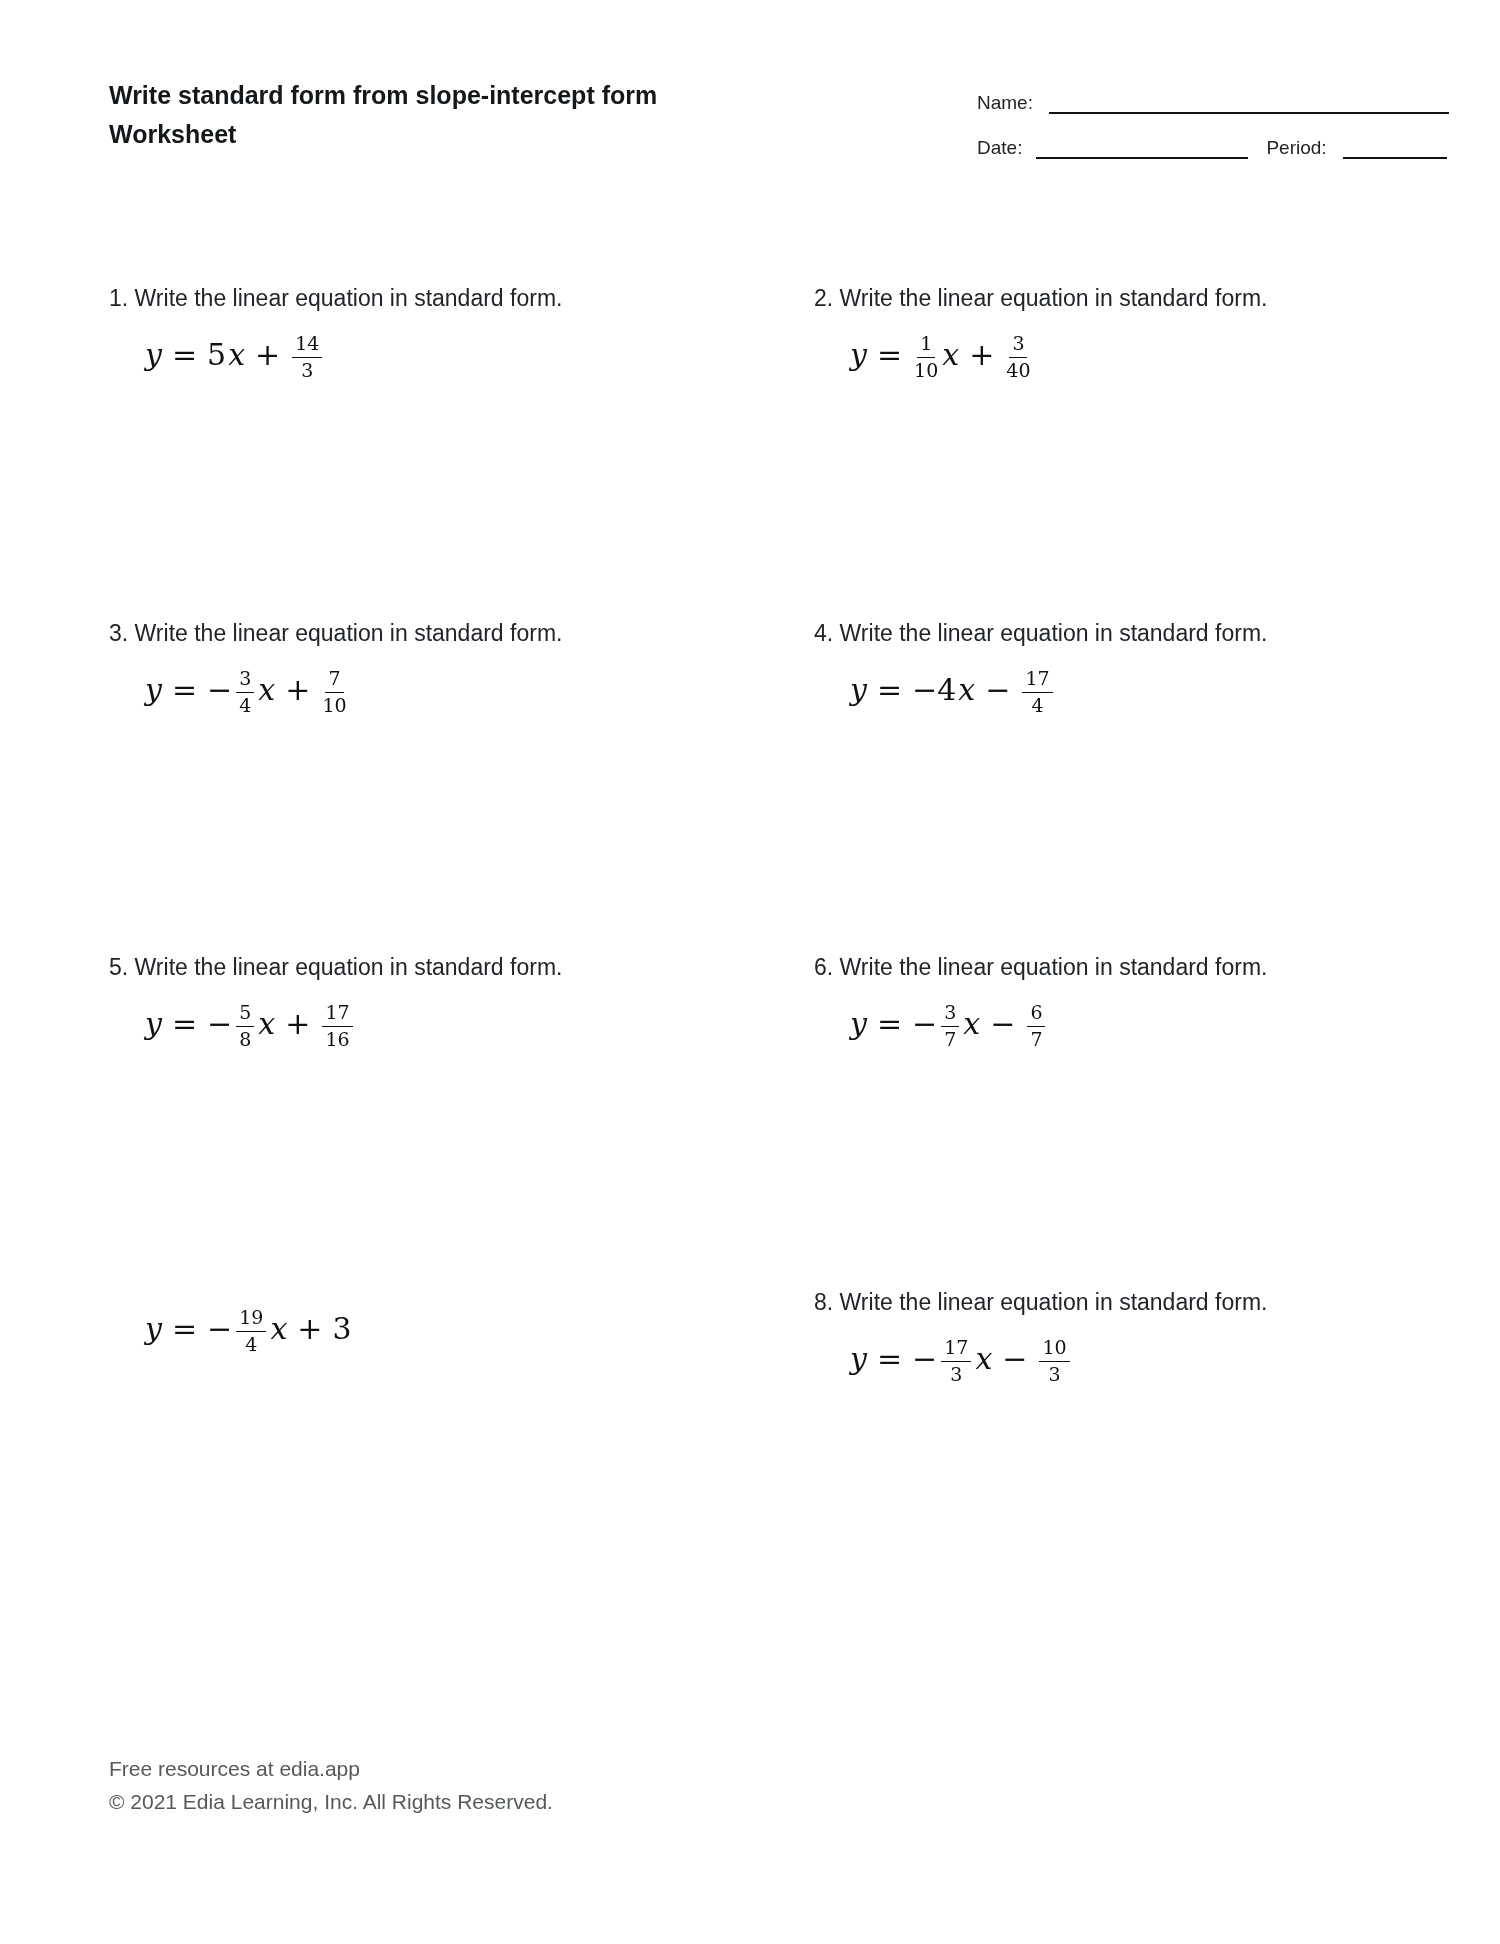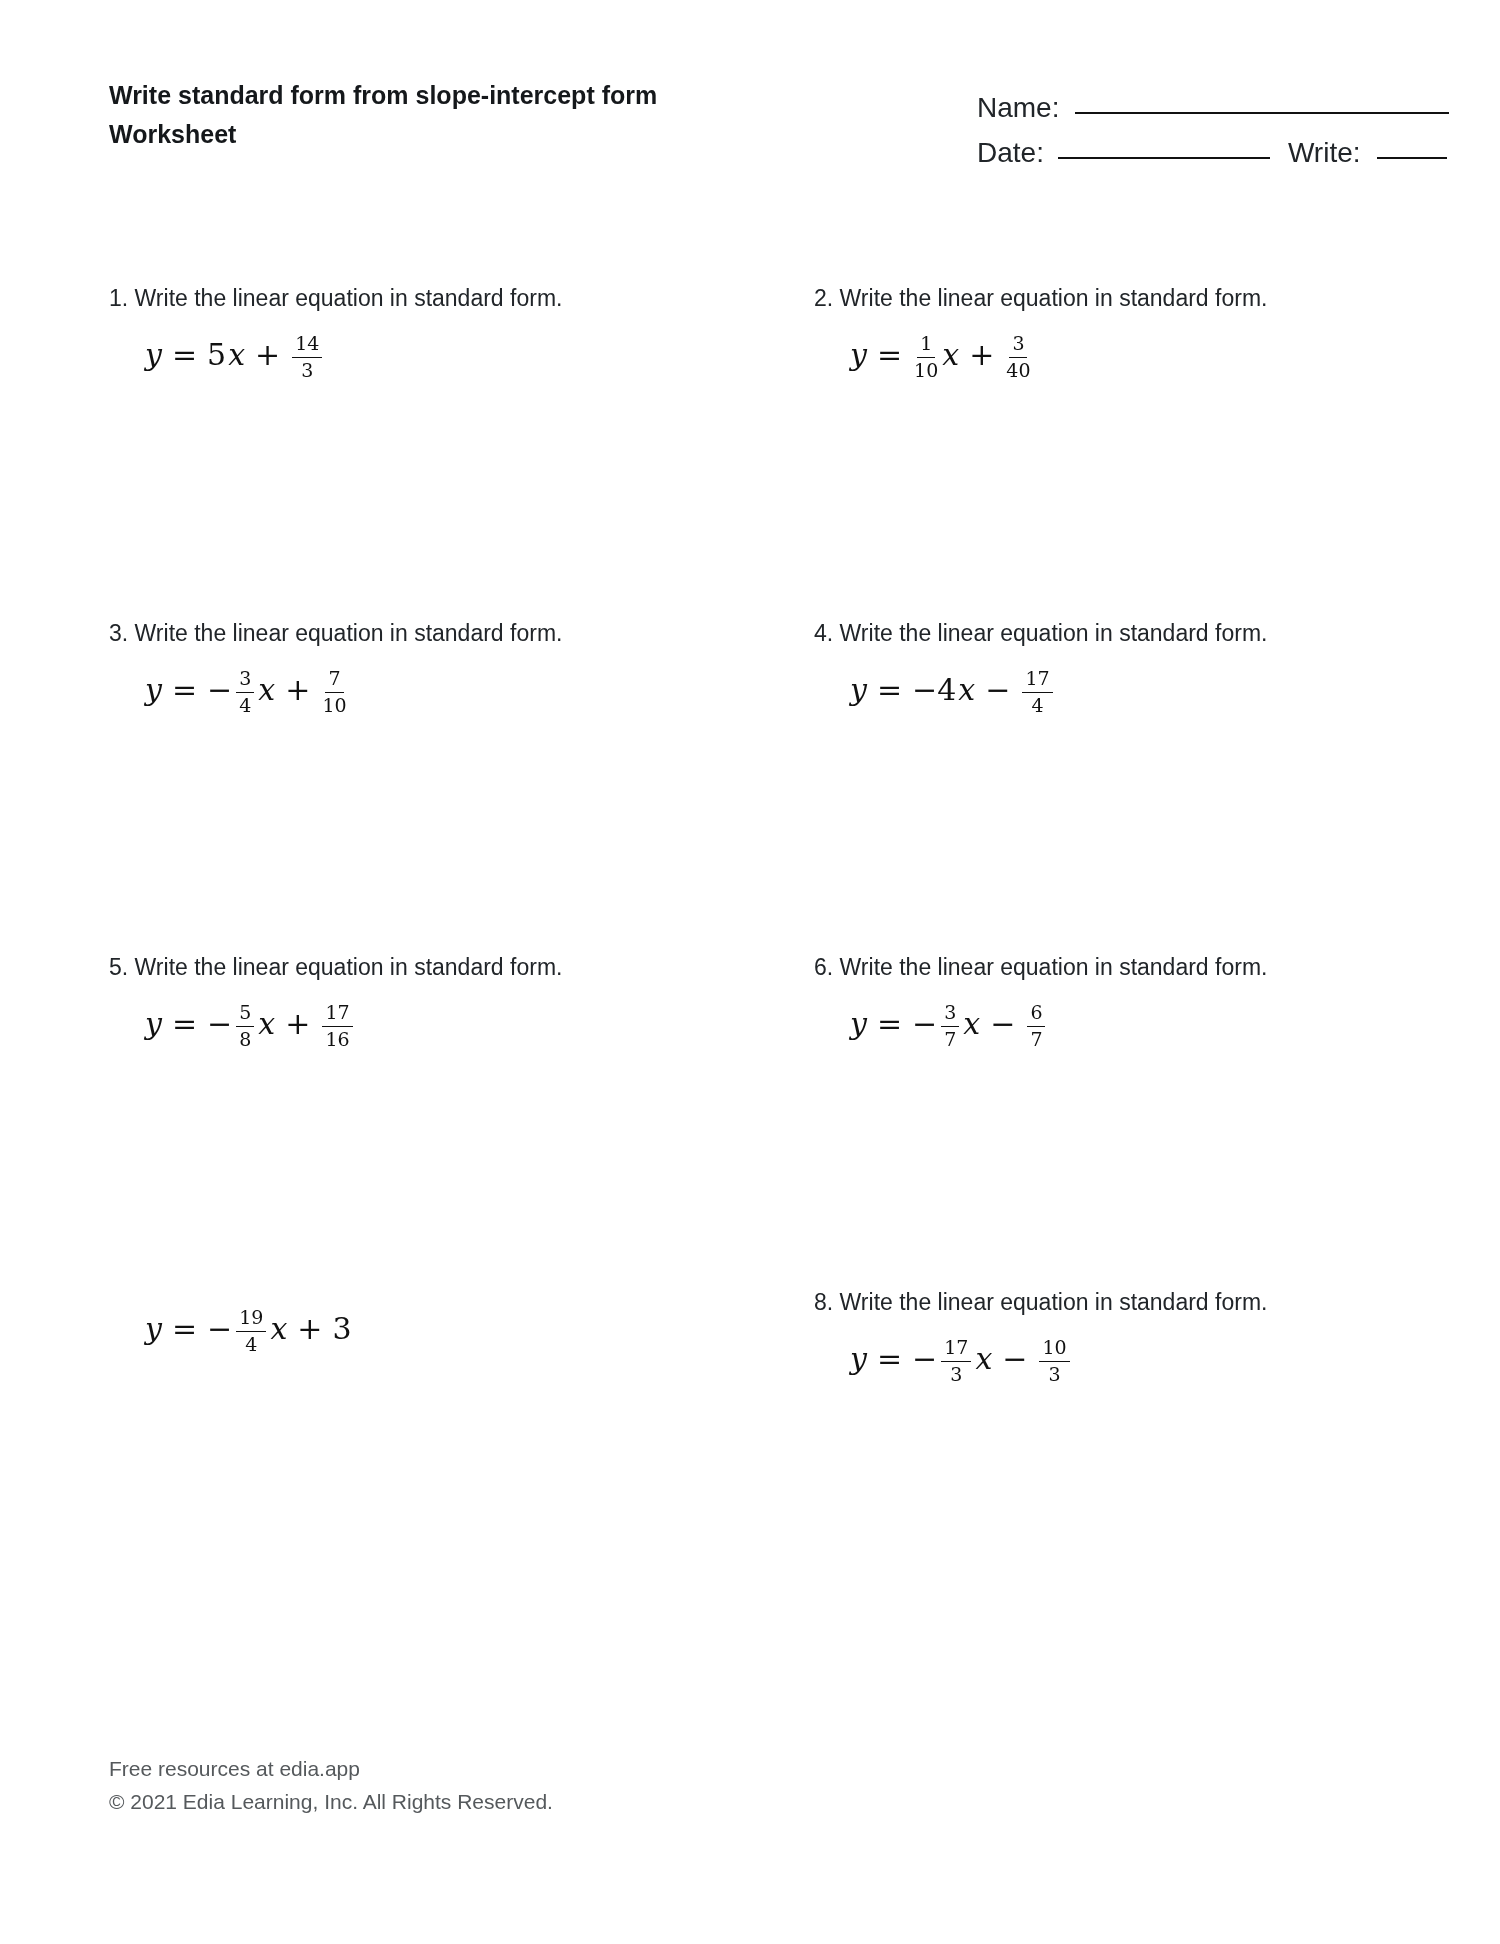--- a/index.html
+++ b/index.html
@@ -19,22 +19,22 @@
     overflow:hidden;
     margin-left:29px;
   }
   
   .title{
     position:absolute;left:80px;top:76px;
     font-size:25px;line-height:39px;font-weight:700;
     color:#15181b;white-space:nowrap;
   }
   .field-row{
-    position:absolute;display:flex;align-items:flex-start;
-    font-size:28px;color:var(--text);
+    position:absolute;display:flex;align-items:center;
+    font-size:19px;color:var(--text);
   }
   .field-row .label{white-space:nowrap;padding-top:0;}
   .blank{
     display:inline-block;height:22px;
     border-bottom:2px solid var(--rule);
   }
   #name-row{left:948px;top:92px;width:472px;}
   #name-row .blank{flex:1;margin-left:16px;}
   #date-row{left:948px;top:137px;width:470px;}
   #date-row .blank.date{width:212px;margin-left:14px;}
@@ -81,21 +81,21 @@
     <div>Worksheet</div>
   </div>
 
   <div class="field-row" id="name-row">
     <span class="label">Name:</span>
     <span class="blank"></span>
   </div>
   <div class="field-row" id="date-row">
     <span class="label">Date:</span>
     <span class="blank date"></span>
-    <span class="label period">Write:</span>
+    <span class="label period">Period:</span>
     <span class="blank period"></span>
   </div>
 
   <div id="problems">
   <div class="problem" style="left: 80px; top: 283px;">
     <div class="prompt">
       <span class="pnum">1. </span>
       <span class="ptext">Write the linear equation in standard form.</span>
     </div>
     <div class="equation"><span class="var">y</span><span class="op">=</span><span class="num">5</span><span class="var">x</span><span class="op">+</span><span class="frac">

